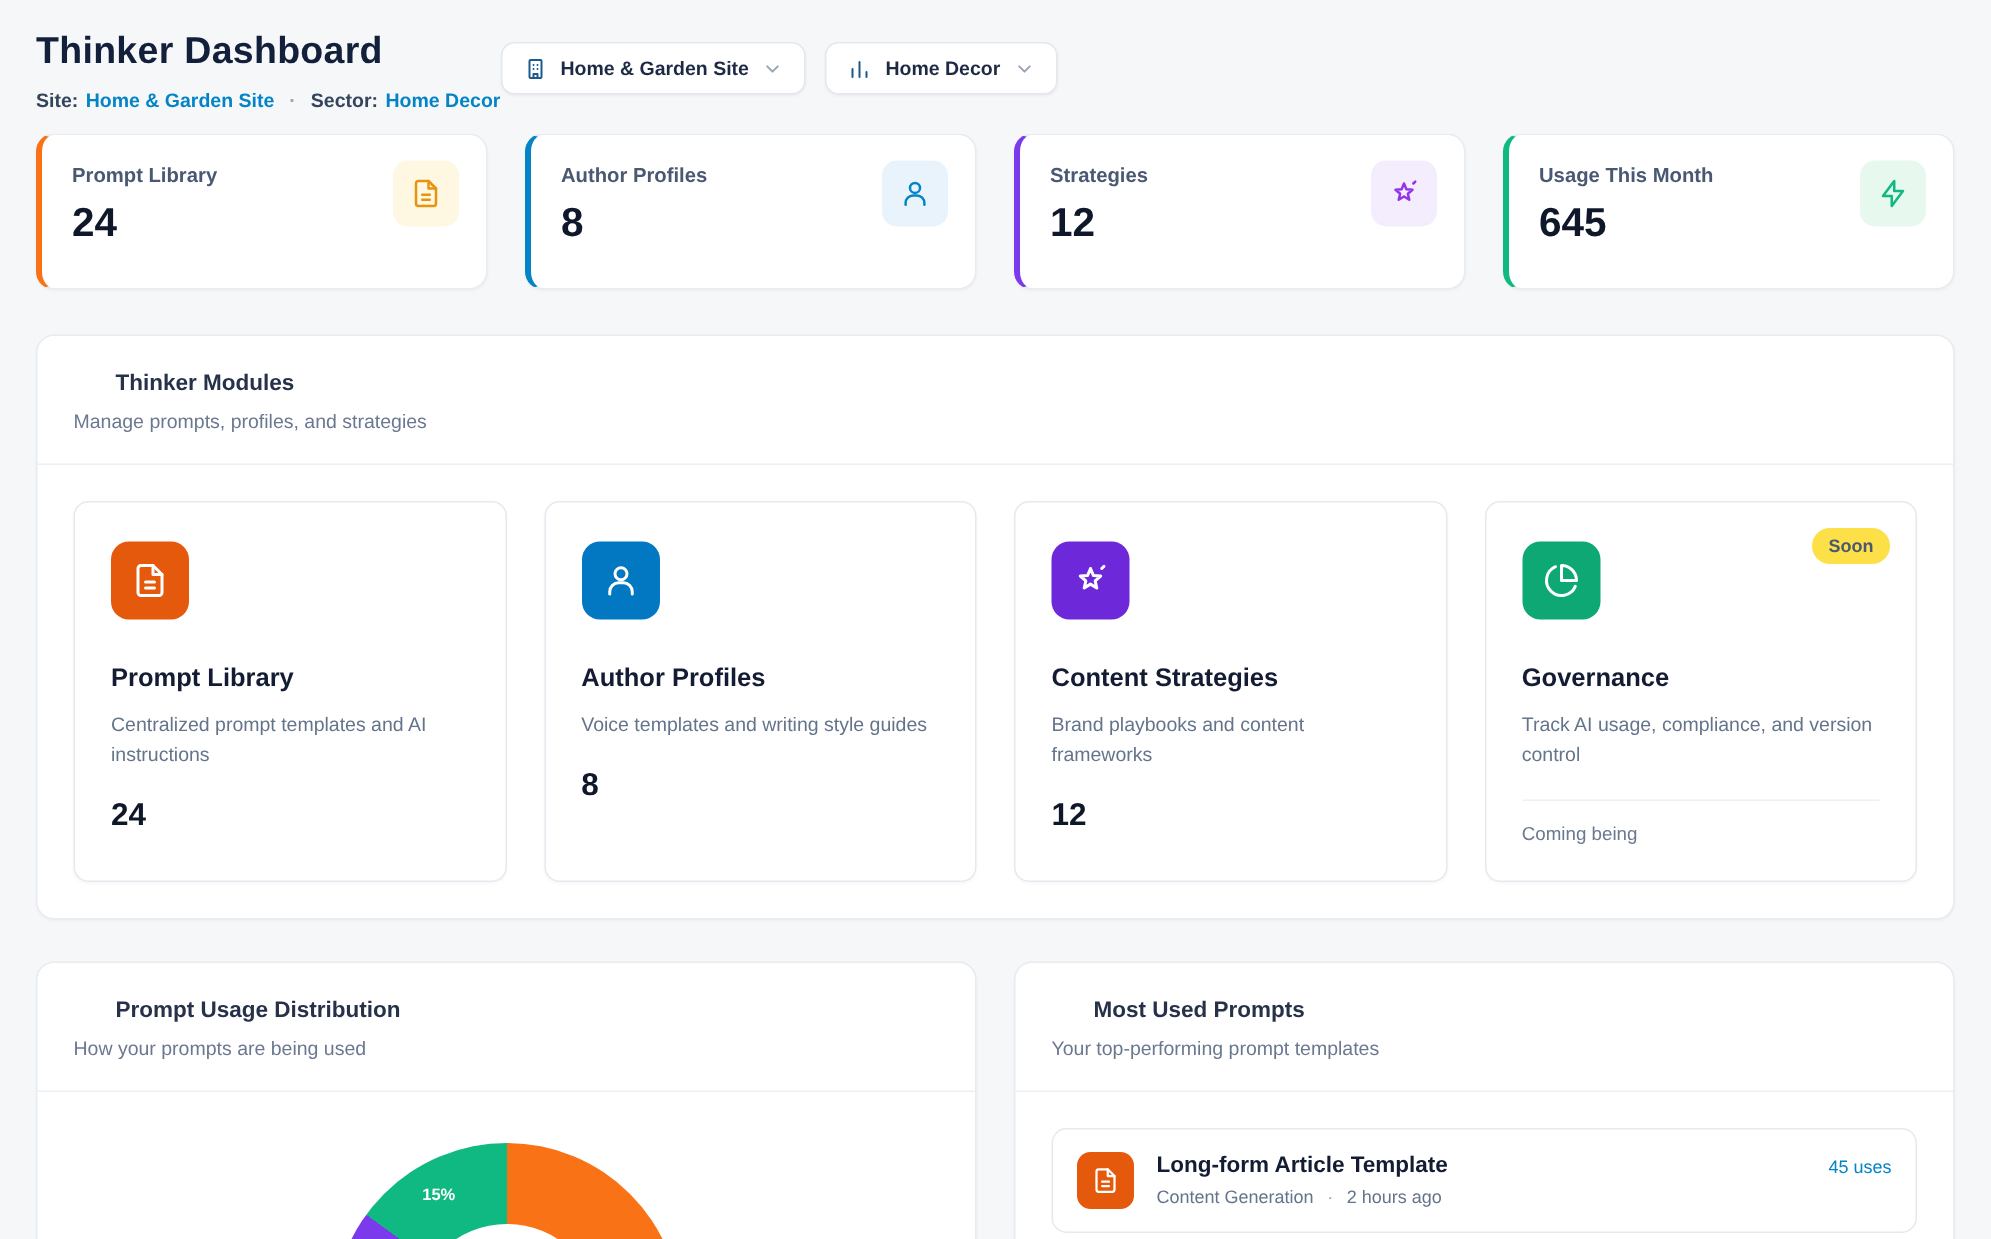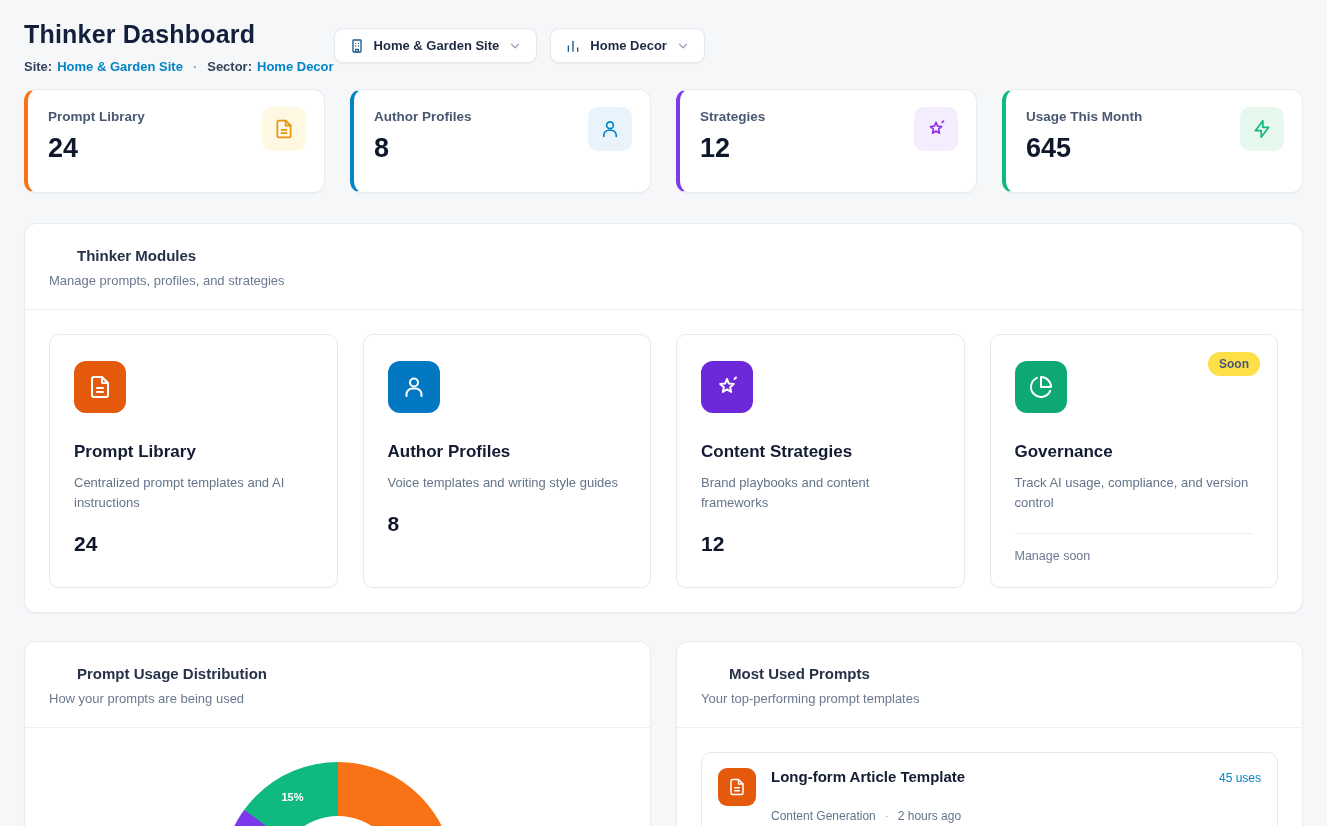--- a/index.html
+++ b/index.html
@@ -61,21 +61,21 @@
   .donut-wrap{position:relative;height:220px;}
   .donut{position:absolute;left:50%;transform:translateX(-50%);top:34px;width:232px;height:232px;border-radius:50%;background:#eee;}
   .donut::after{content:"";position:absolute;inset:54px;background:#fff;border-radius:50%;}
   .donut .pct{position:absolute;left:60px;top:29px;color:#fff;font-size:11px;font-weight:700;z-index:2;}
 
   .prompt-item{margin:24px;border:1px solid #e6e9ef;border-radius:10px;padding:15px 16px;display:flex;align-items:flex-start;gap:15px;cursor:pointer;}
   .prompt-item .tile{width:38px;height:38px;border-radius:9px;background:#e4590c;color:#fff;flex:0 0 auto;display:flex;align-items:center;justify-content:center;}
   .prompt-item .tile svg{width:18px;height:18px;}
   .pi-body{flex:1;}
   .pi-title{font-size:15px;font-weight:700;color:#131c33;}
-  .pi-meta{margin-top:24px;font-size:12px;color:#64748b;display:flex;align-items:flex-end;gap:9px;}
+  .pi-meta{margin-top:6px;font-size:12px;color:#64748b;display:flex;align-items:flex-end;gap:9px;}
   .pi-meta .dot{color:#94a3b8;}
   .pi-uses{font-size:12px;font-weight:400;color:#0284c7;margin-top:3px;}
 </style>
 </head>
 <body>
 
 <div class="page">
 
   <div class="topbar">
     <div>
@@ -210,21 +210,21 @@
       <div class="module green">
         <span class="badge">Soon</span>
         <div class="tile">
           <svg viewBox="0 0 24 24" fill="none" stroke="currentColor" stroke-width="2" stroke-linecap="round" stroke-linejoin="round">
               <path d="M21.2 15.9A10 10 0 1 1 8 2.8"></path>
               <path d="M22 12A10 10 0 0 0 12 2v10z"></path>
             </svg>
         </div>
         <h3>Governance</h3>
         <p>Track AI usage, compliance, and version control</p>
-        <div class="foot">Manage soon</div>
+        <div class="foot">Coming being</div>
       </div>
 
     </div>
   </div>
 
   <div class="bottom">
 
     <div class="panelbox panel">
       <div class="card-head">
         <div class="t">Prompt Usage Distribution</div>

